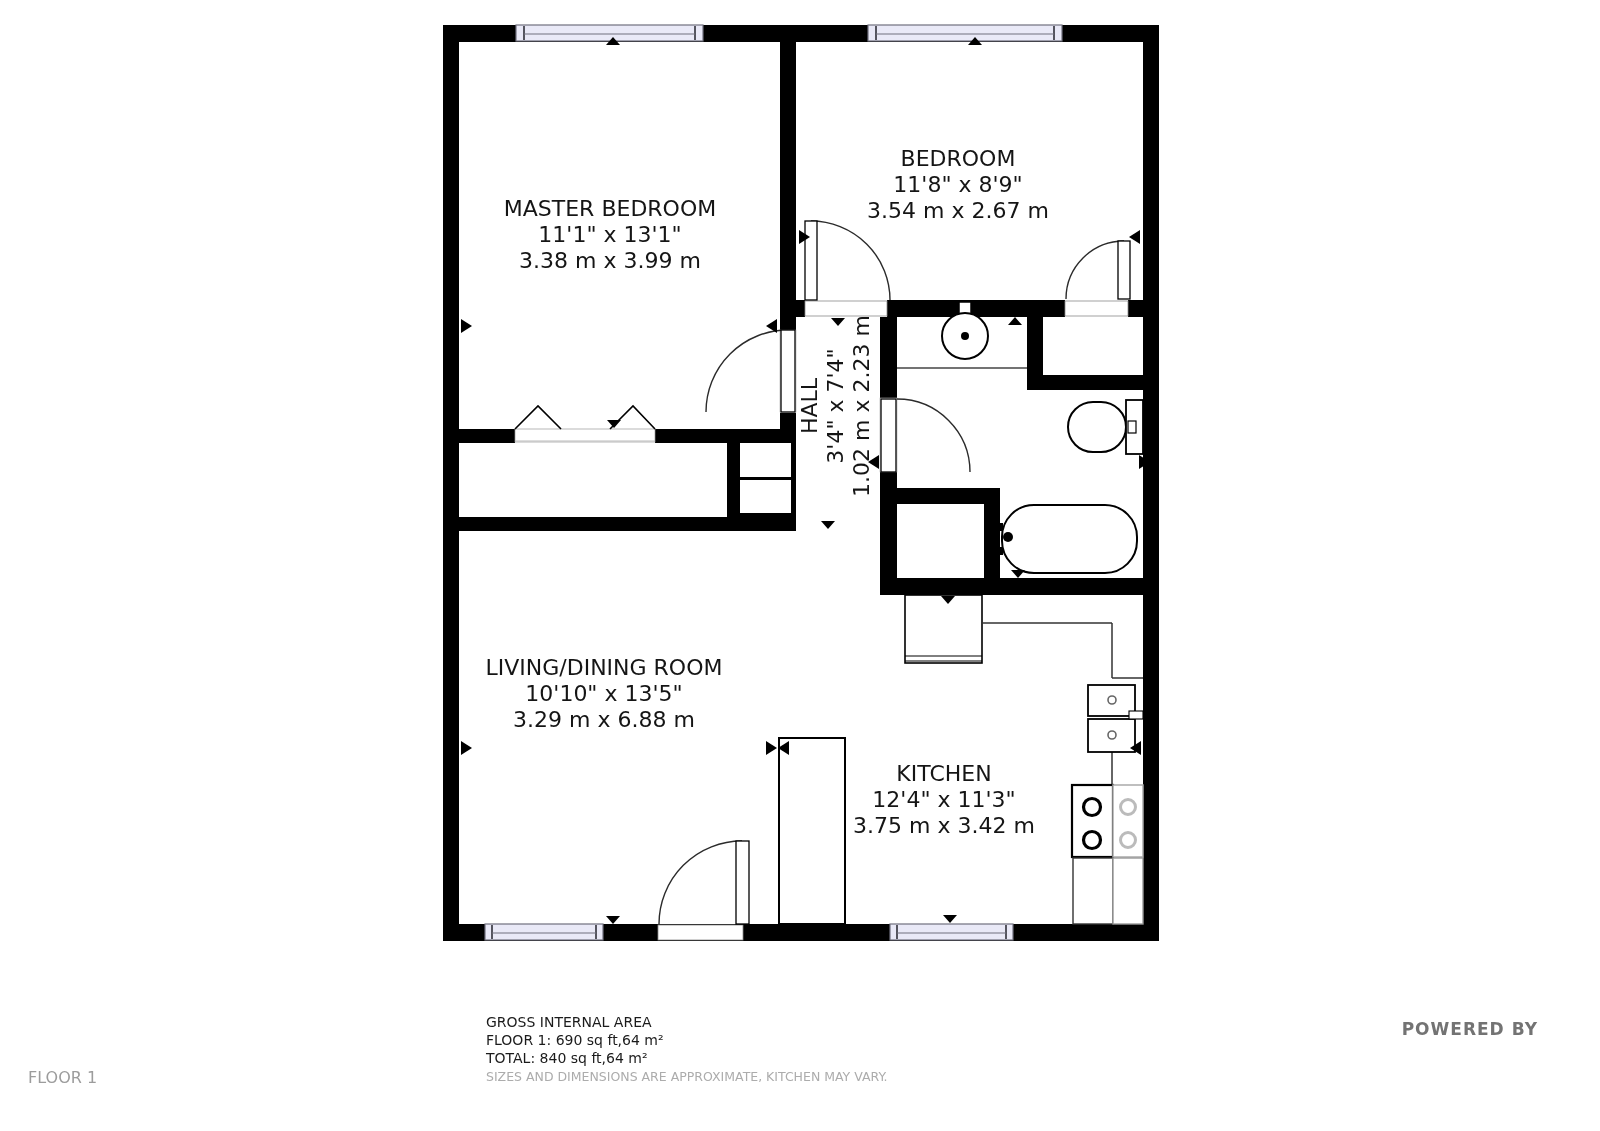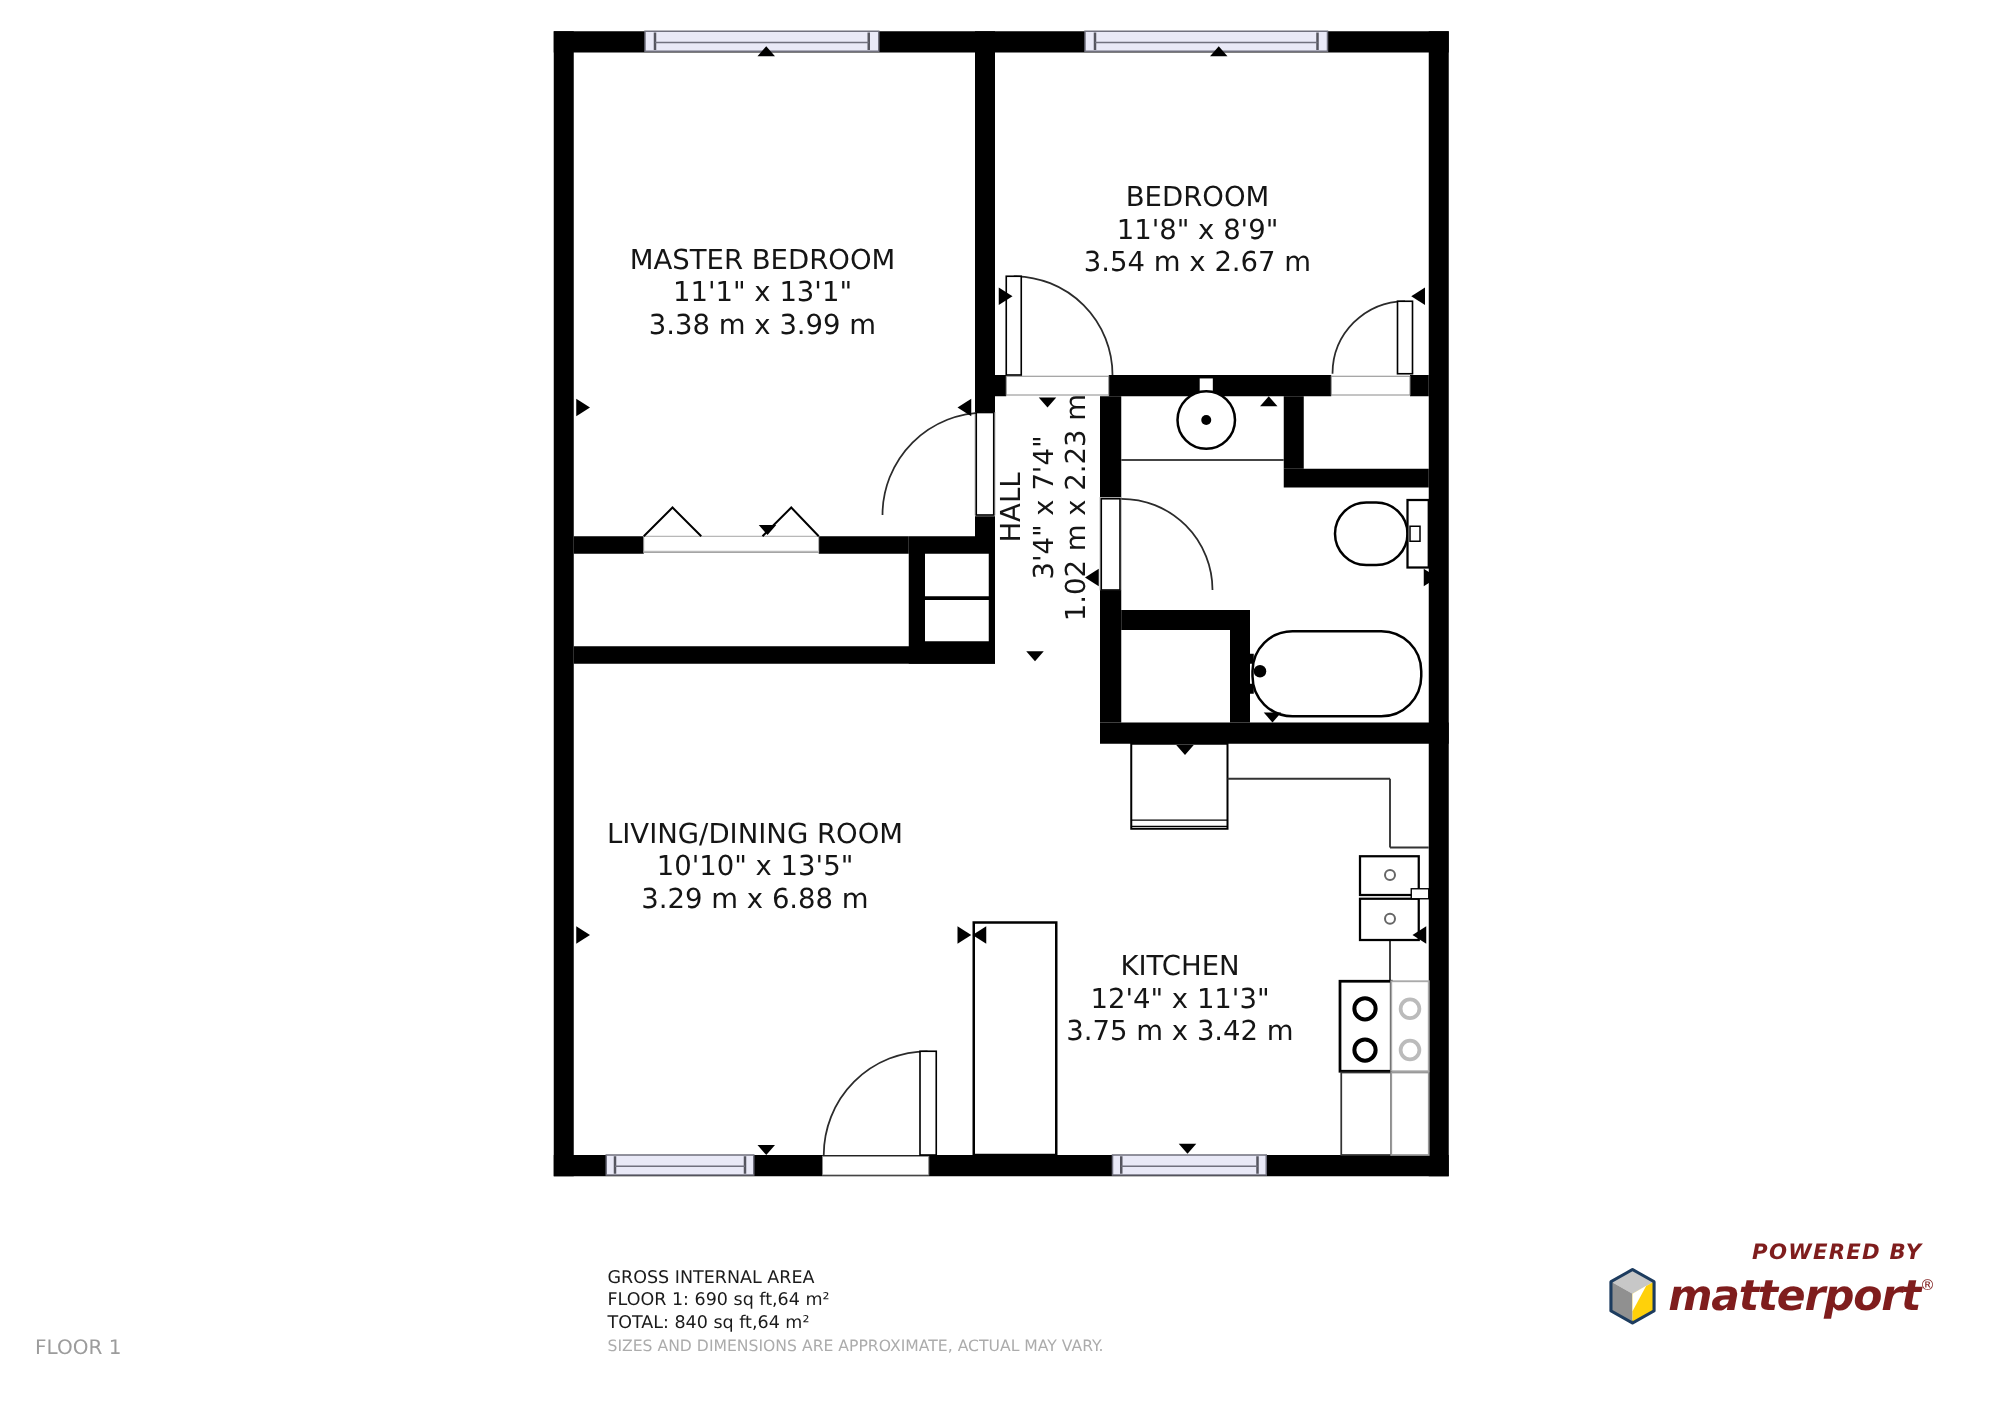--- a/index.html
+++ b/index.html
@@ -6,22 +6,22 @@
   .canvas{position:relative;width:1600px;height:1131px;background:#fff;overflow:hidden;
           font-family:"DejaVu Sans","Liberation Sans",sans-serif;}
   .plan-svg{position:absolute;left:0;top:0;}
   .lbl{position:absolute;transform:translateX(-50%);text-align:center;font-size:22px;
        line-height:26px;color:#151515;white-space:nowrap;}
   .lbl.hall{transform:translate(-50%,-50%) rotate(-90deg);}
   .footer{position:absolute;left:486px;top:1013px;width:600px;text-align:left;
           color:#1b1b1b;font-size:14px;line-height:18px;}
   .footer .disclaimer{color:#ACACAC;font-size:12.5px;margin-top:1px;}
   .floor-label{position:absolute;left:28px;top:1068px;font-size:16px;color:#9C9C9C;}
-  .brand{position:absolute;right:52px;top:992px;display:flex;flex-direction:column;
-         align-items:flex-end;color:#7f1d1d;font-style:italic;}
+  .brand{position:absolute;right:52px;top:1019px;display:flex;flex-direction:column;
+         align-items:flex-end;color:#737373;}
   .brand .powered{font-weight:bold;font-size:17px;letter-spacing:1px;margin-right:10px;}
   .brand .row{display:flex;align-items:center;margin-top:2px;}
   .brand .cube{margin-right:8px;}
   .brand .name{font-weight:bold;font-size:34px;letter-spacing:-1px;line-height:38px;}
   .brand .reg{font-size:12px;vertical-align:top;line-height:20px;align-self:flex-start;margin-top:4px;}
 </style>
 </head>
 <body>
 
 <div class="canvas">
@@ -225,33 +225,22 @@
   <div class="lbl" style="left:944px;top:761px">
     <div>KITCHEN</div>
     <div>12'4" x 11'3"</div>
     <div>3.75 m x 3.42 m</div>
   </div>
 
   <div class="footer">
     <div>GROSS INTERNAL AREA</div>
     <div>FLOOR 1: 690 sq ft,64 m²</div>
     <div>TOTAL: 840 sq ft,64 m²</div>
-    <div class="disclaimer">SIZES AND DIMENSIONS ARE APPROXIMATE, ACTUAL MAY VARY.</div>
+    <div class="disclaimer">SIZES AND DIMENSIONS ARE APPROXIMATE, KITCHEN MAY VARY.</div>
   </div>
 
   <div class="floor-label">FLOOR 1</div>
 
   <div class="brand">
     <div class="powered">POWERED BY</div>
-    <div class="row">
-      <svg class="cube" width="42" height="46" viewBox="0 0 42 46">
-        <polygon points="21,2 38,11.5 38,34.5 21,44 4,34.5 4,11.5" fill="#fff" stroke="#1D3C5F" stroke-width="3" stroke-linejoin="round"></polygon>
-        <polygon points="21,3 37,12 21,21 5,12" fill="#C7C7C7"></polygon>
-        <polygon points="5,12 21,21 21,43 5,34" fill="#909090"></polygon>
-        <polygon points="37,12 37,34 21,43 21,21" fill="#FFD10A"></polygon>
-        <polygon points="21,21 32,14.5 21,35" fill="#fff"></polygon>
-      </svg>
-      <span class="name">matterport</span>
-      <span class="reg">®</span>
-    </div>
   </div>
 
 </div>
 
 </body></html>

